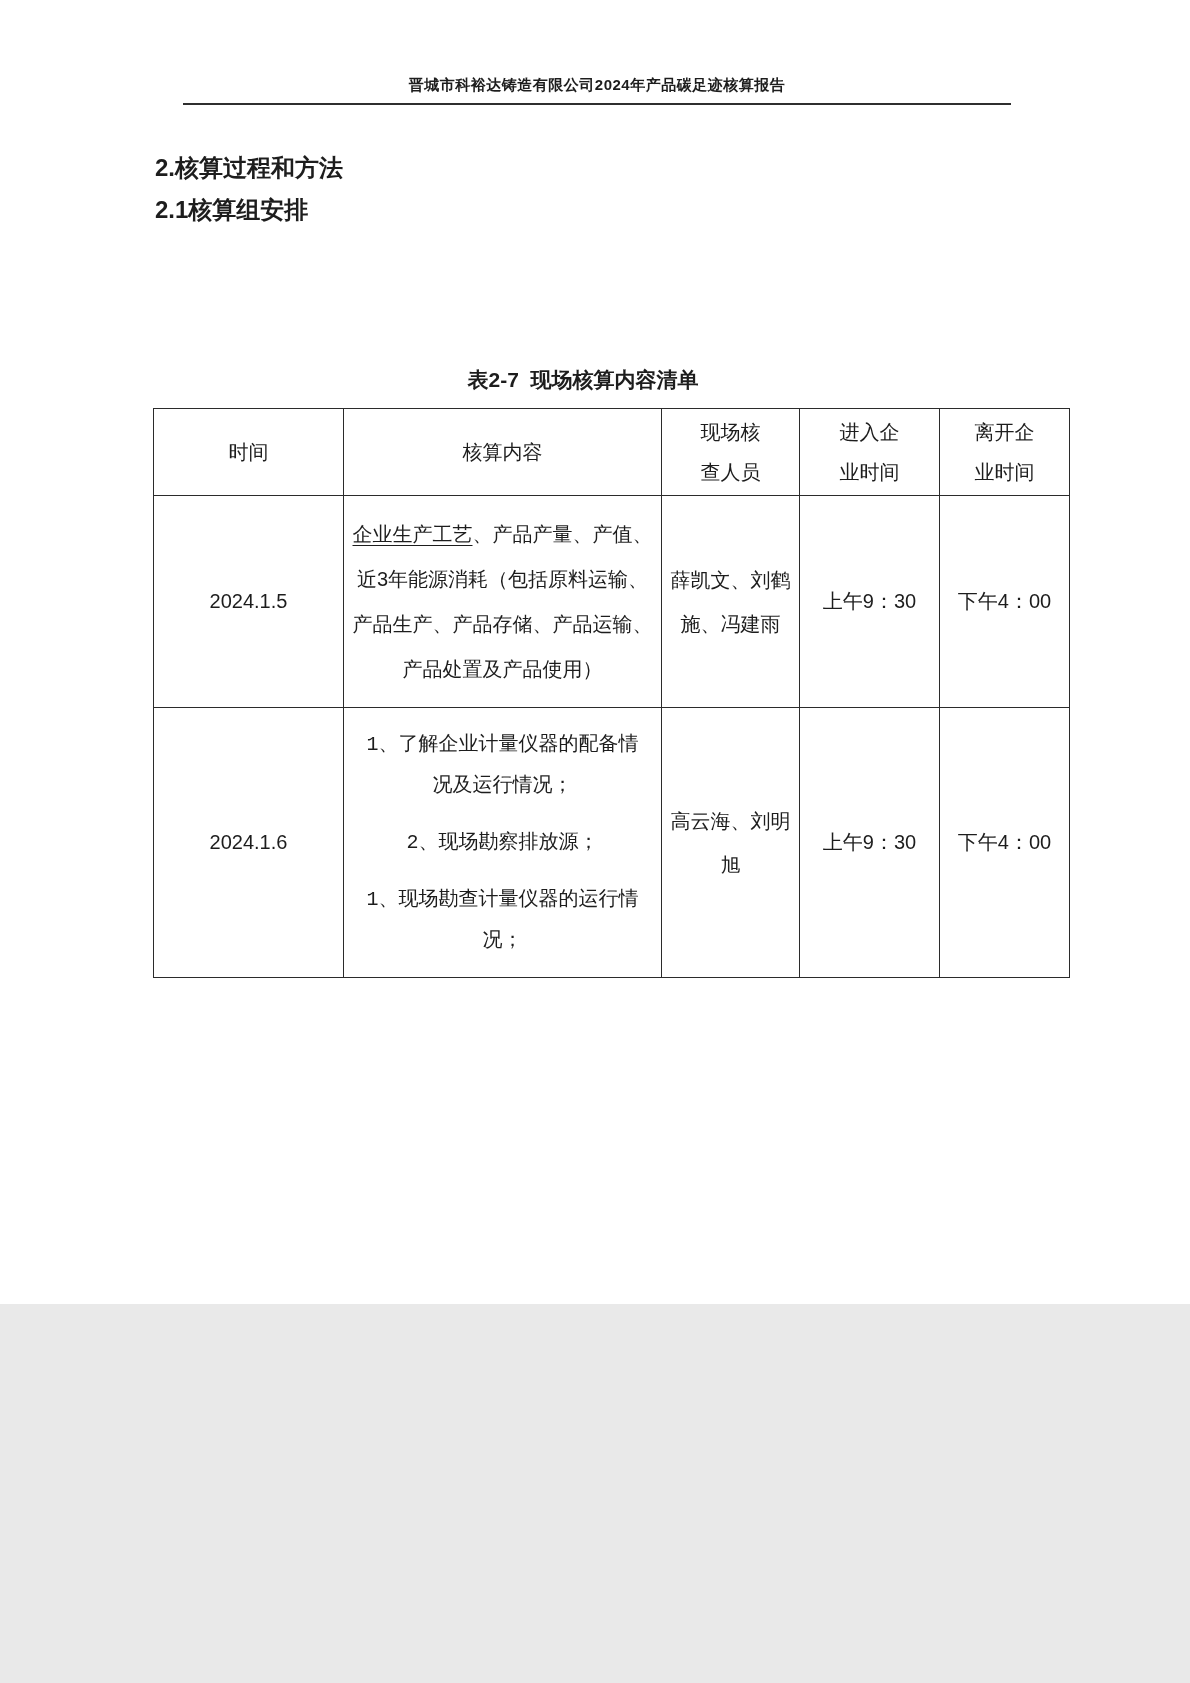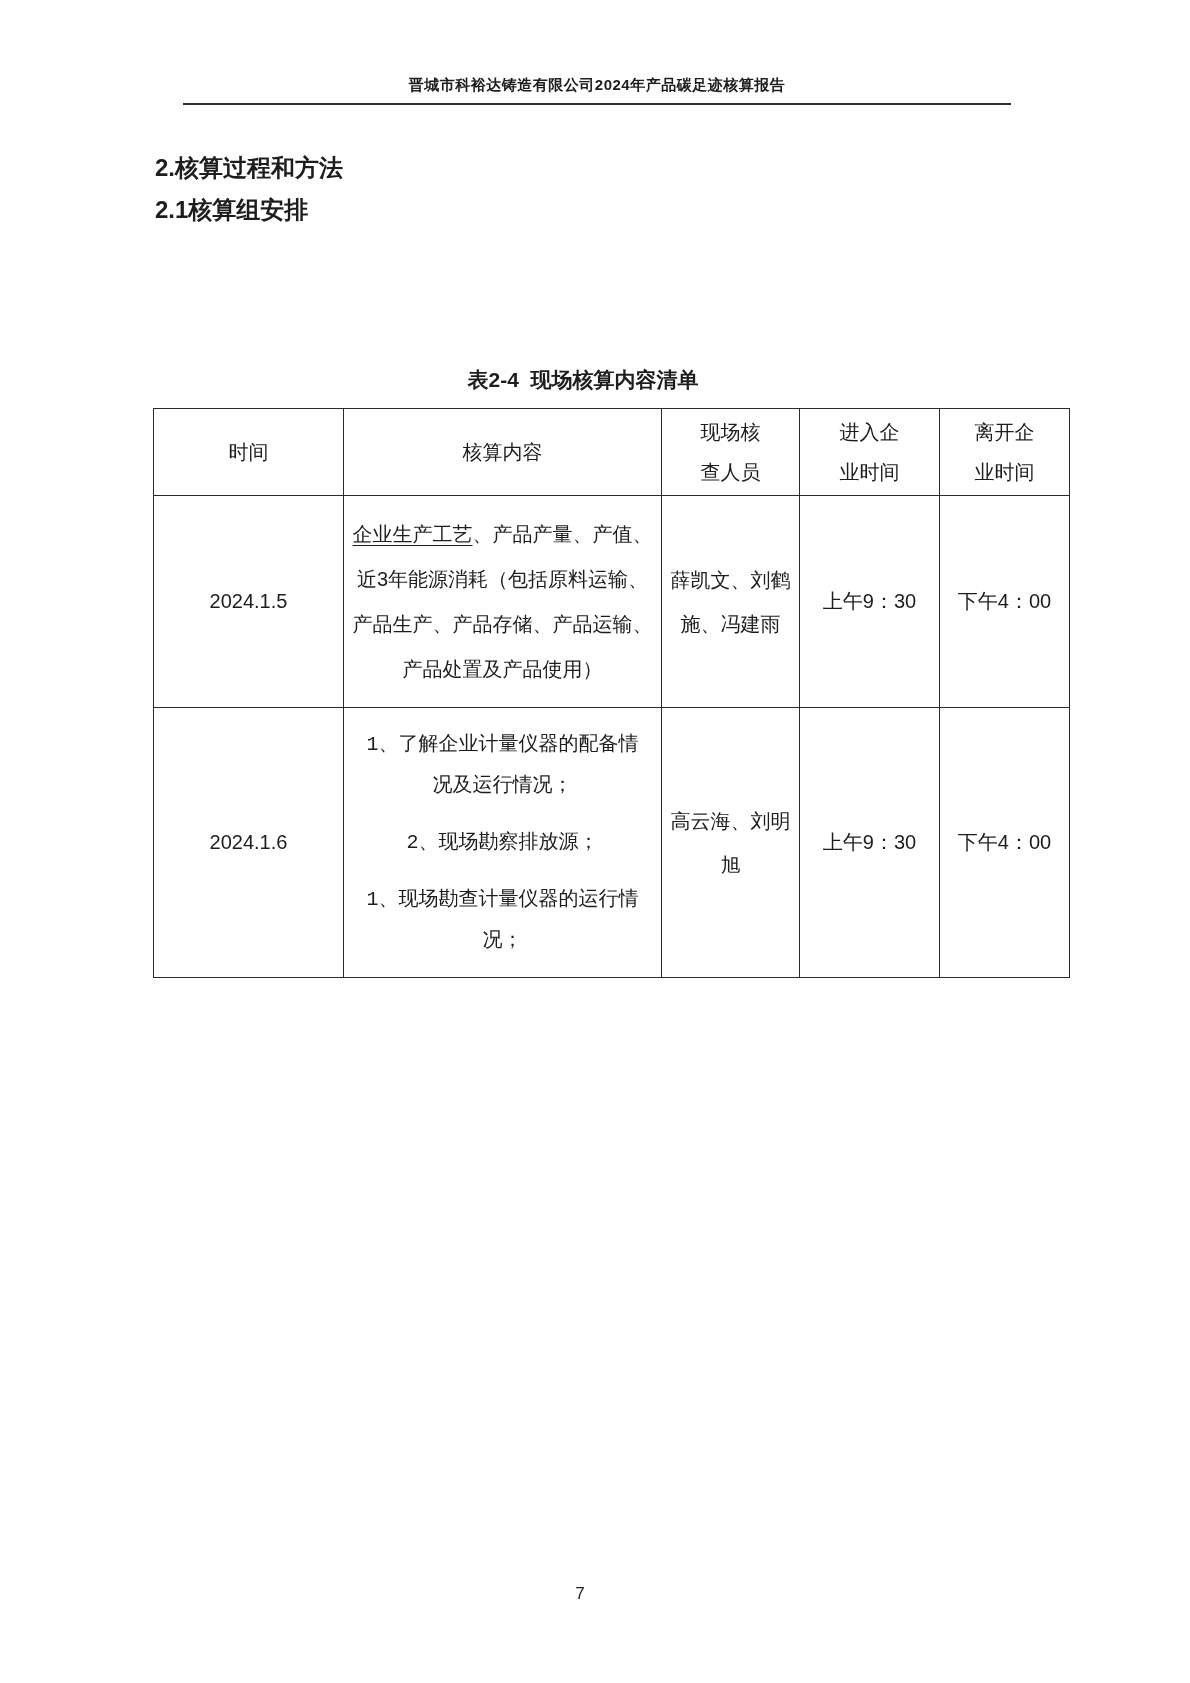--- a/index.html
+++ b/index.html
@@ -1,18 +1,18 @@
 <!DOCTYPE html>
 <html><head>
 <meta charset="utf-8">
 <style>
   html,body { margin:0; padding:0; background:#e9e9e9; }
   .page {
     position:relative;
-    width:1190px; height:1683px;
+    width:1190px; height:1304px;
     margin:0 auto;
     background:#ffffff;
     font-family:"Liberation Sans", sans-serif;
     color:#1d1d1d;
   }
   
   .doc-header {
     position:absolute; left:183px; top:76px; width:828px;
     text-align:center;
     font-size:15px; font-weight:bold;
@@ -74,21 +74,21 @@
 <div class="page">
 
   <div class="doc-header">
     <span>晋城市科裕达铸造有限公司2024年产品碳足迹核算报告</span>
   </div>
 
   <div class="h1">2.核算过程和方法</div>
   <div class="h2">2.1核算组安排</div>
 
 
-  <div class="table-caption">表2-4  现场核算内容清单</div>
+  <div class="table-caption">表2-7  现场核算内容清单</div>
 
   <table class="audit-table">
     <colgroup>
       <col style="width:190px">
       <col style="width:318px">
       <col style="width:138px">
       <col style="width:140px">
       <col style="width:130px">
     </colgroup>
     <tbody>

